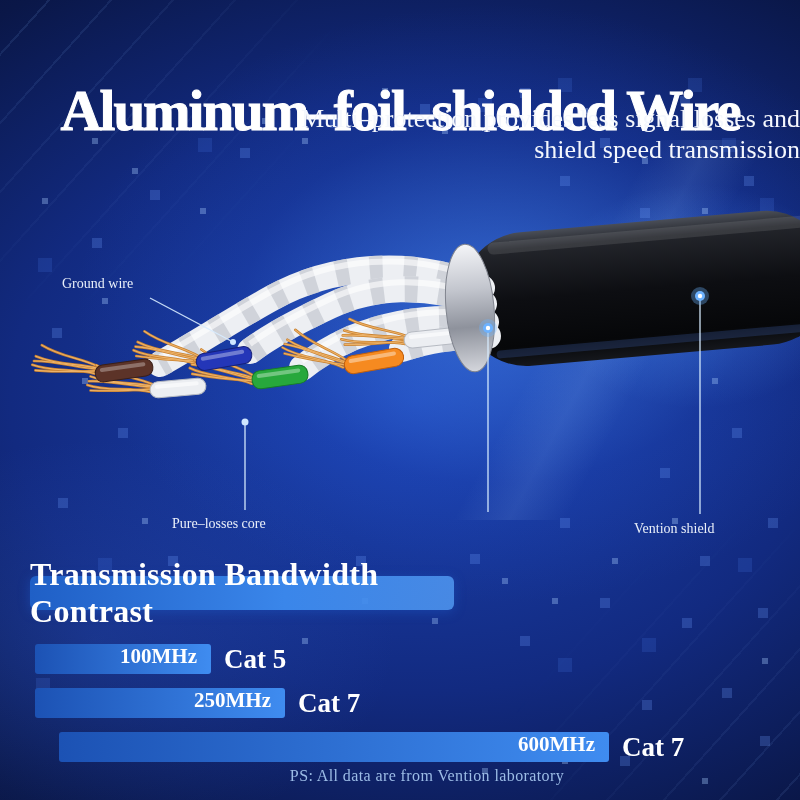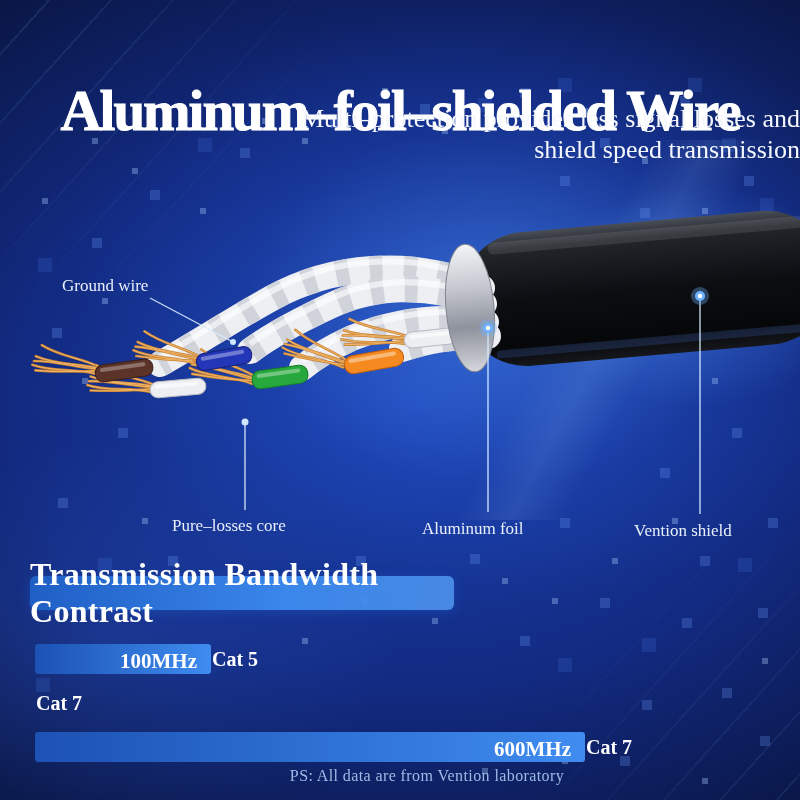--- a/index.html
+++ b/index.html
@@ -53,40 +53,40 @@
     738px 558px rgba(80,130,240,.18),478px 98px rgba(80,130,240,.18),558px 78px rgba(80,130,240,.18);}
 
   .title{position:absolute;top:40px;left:0;width:100%;text-align:center;
     font-size:57px;font-weight:bold;letter-spacing:-2px;color:#fff;
     -webkit-text-stroke:1px #fff;white-space:nowrap;}
   .sub{position:absolute;left:0;width:100%;text-align:right;font-size:26px;color:#f4f7fd;}
   .sub1{top:104px;} .sub2{top:135px;}
 
   .cable-svg{position:absolute;left:0;top:170px;}
 
-  .callout-label{position:absolute;font-size:17px;color:#e9eff9;}
+  .callout-label{position:absolute;font-size:14px;color:#e9eff9;}
   .lbl-ground{left:62px;top:276px;}
   .lbl-copper{left:172px;top:516px;}
   .lbl-foil{left:422px;top:519px;}
   .lbl-shield{left:634px;top:521px;}
 
   .banner{position:absolute;left:30px;top:576px;width:424px;height:34px;border-radius:6px;
     background:linear-gradient(90deg,#1f5fc6 0%, #3a86ea 60%, rgba(80,152,242,0.85) 100%);
     display:flex;align-items:center;justify-content:center;
     font-size:32px;font-weight:bold;color:#fff;letter-spacing:0.3px;
     box-shadow:0 2px 12px rgba(30,90,200,0.45);}
 
   .bars{position:absolute;left:35px;top:644px;}
   .bar-row{display:flex;align-items:center;height:30px;margin-bottom:14px;}
   .bar{height:30px;border-radius:3px;box-sizing:border-box;
     background:linear-gradient(90deg,#1c52b4,#3f8cf0);
-    display:flex;align-items:flex-end;justify-content:flex-end;padding-right:14px;}
-  .bar.w1{width:176px;} .bar.w2{width:250px;} .bar.w3{width:550px;}
+    display:flex;align-items:flex-start;justify-content:flex-end;padding-right:14px;}
+  .bar.w1{width:176px;} .bar.w2{width:250px;} .bar.w3{width:550px;margin-left:24px;}
   .bar span{color:#fff;font-size:21px;font-weight:bold;}
-  .cat{color:#fff;font-size:20px;font-weight:bold;margin-left:1px;}
+  .cat{color:#fff;font-size:27px;font-weight:bold;margin-left:13px;}
 
   .footnote{position:absolute;left:0;top:767px;width:100%;text-align:center;
     font-size:16px;color:#9cbce6;letter-spacing:0.4px;margin-left:27px;}
 </style>
 </head>
 <body>
 
 <div class="stage">
 
   <div class="streakTL"></div>
@@ -208,33 +208,35 @@
       <circle cx="488" cy="158" r="5" fill="#6db2ff"></circle>
       <circle cx="488" cy="158" r="2.2" fill="#ffffff"></circle>
       <circle cx="700" cy="126" r="9" fill="rgba(110,180,255,0.35)"></circle>
       <circle cx="700" cy="126" r="5" fill="#6db2ff"></circle>
       <circle cx="700" cy="126" r="2.2" fill="#ffffff"></circle>
     </g>
   </svg>
 
   <div class="callout-label lbl-ground">Ground wire</div>
   <div class="callout-label lbl-copper">Pure–losses core</div>
-  <div class="callout-label lbl-foil">Aluminum foil</div>
   <div class="callout-label lbl-shield">Vention shield</div>
 
   <div class="banner">Transmission Bandwidth Contrast</div>
 
   <div class="bars">
     <div class="bar-row">
       <div class="bar w1">
         <span>100MHz</span>
       </div>
       <span class="cat">Cat 5</span>
     </div>
     <div class="bar-row">
+      <div class="bar w2">
+        <span>250MHz</span>
+      </div>
       <span class="cat">Cat 7</span>
     </div>
     <div class="bar-row">
       <div class="bar w3">
         <span>600MHz</span>
       </div>
       <span class="cat">Cat 7</span>
     </div>
   </div>
 

